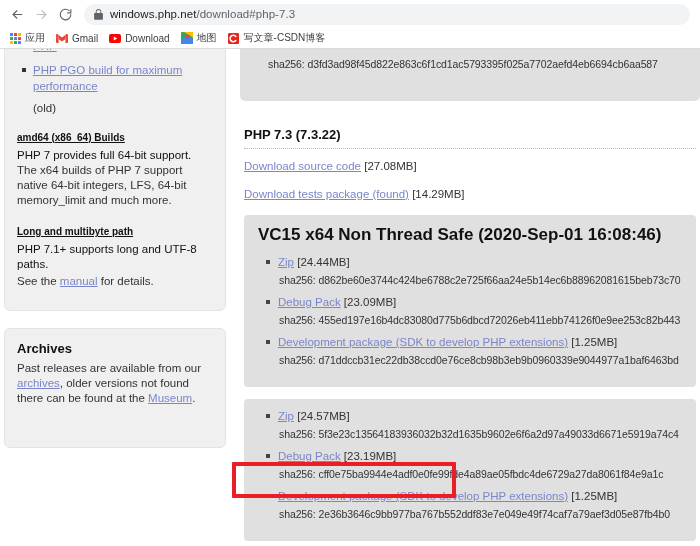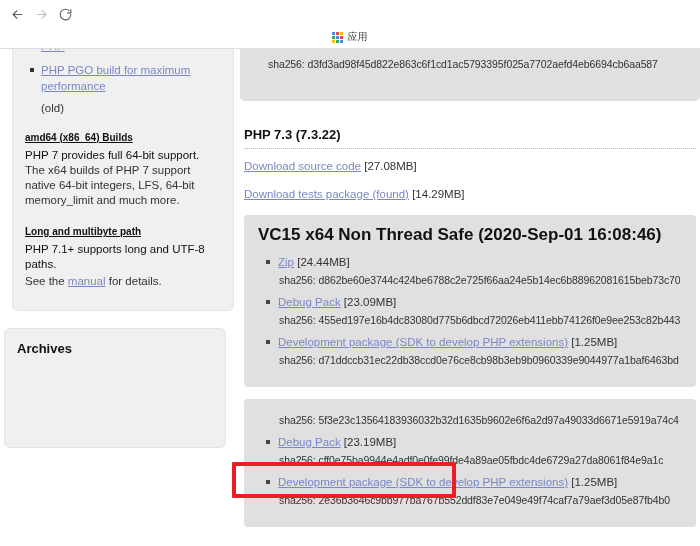--- a/index.html
+++ b/index.html
@@ -53,21 +53,20 @@
   }
   #url-text .host { color: #202124; }
 
   
   #bookmarks-bar {
     height: 20px;
     display: flex;
     align-items: center;
     padding: 0 4px;
     background: #ffffff;
-    flex-direction: column;
   }
   .bookmark {
     display: flex;
     align-items: center;
     height: 18px;
     padding: 0 5px;
     margin-right: 1px;
     border-radius: 3px;
     flex: 0 0 auto;
   }
@@ -107,21 +106,21 @@
   }
   #content {
     position: absolute;
     left: 240px; top: 0;
     width: 460px;
   }
 
   
   #sidebar-panel-1 {
     position: absolute;
-    left: 12px; top: -34px;
+    left: 4px; top: -34px;
     width: 222px;
     height: 296px;
     background: #f0f0f0;
     border: 1px solid #e4e4e4;
     border-radius: 6px;
     overflow: hidden;
     padding: 6px 12px 23px 12px;
   }
   #sidebar-panel-2 {
     position: absolute;
@@ -283,20 +282,28 @@
           <polyline points="13,6 19,12 13,18"></polyline>
       </svg>
     </div>
     <div class="nav-btn" title="Reload">
       <svg width="15" height="15" viewBox="0 0 24 24" fill="none" stroke="#5f6368" stroke-width="1.8" stroke-linecap="round" stroke-linejoin="round">
         <path d="M20.5 12a8.5 8.5 0 1 1-2.6-6.1"></path>
           <polyline points="20.6,4.2 20.6,9.4 15.4,9.4"></polyline>
       </svg>
     </div>
 
+    <div id="omnibox">
+      <span id="lock-icon">
+        <svg width="9" height="11" viewBox="0 0 12 15" fill="#5f6368">
+          <path d="M6 0C3.9 0 2.2 1.7 2.2 3.8V5.5H1.3C0.6 5.5 0 6.1 0 6.8V13.3C0 14 0.6 14.6 1.3 14.6H10.7C11.4 14.6 12 14 12 13.3V6.8C12 6.1 11.4 5.5 10.7 5.5H9.8V3.8C9.8 1.7 8.1 0 6 0ZM6 1.3C7.4 1.3 8.5 2.4 8.5 3.8V5.5H3.5V3.8C3.5 2.4 4.6 1.3 6 1.3Z"></path>
+        </svg>
+      </span>
+      <span id="url-text"><span class="host">windows.php.net</span><span>/download#php-7.3</span></span>
+    </div>
   </div>
 
   <div id="bookmarks-bar">
 
     <div class="bookmark">
       <span class="bm-icon">
         <span class="apps-grid">
           <i style="background:#4285f4"></i>
             <i style="background:#ea4335"></i>
             <i style="background:#fbbc04"></i>
@@ -378,20 +385,21 @@
       <h3 class="sb-head">amd64 (x86_64) Builds</h3>
       <p class="sb-body"><b>PHP 7 provides full 64-bit support.</b><span> The x64 builds of PHP 7 support native 64-bit integers, LFS, 64-bit memory_limit and much more.</span></p>
 
       <h3 class="sb-head">Long and multibyte path</h3>
       <p class="sb-body"><b>PHP 7.1+ supports long and UTF-8 paths.</b></p>
       <p class="sb-body"><span>See the </span><a class="link">manual</a><span> for details.</span></p>
     </div>
 
     <div id="sidebar-panel-2">
       <h3 class="sb-head no-underline" style="margin-top:0;font-size:13px;">Archives</h3>
+      <p class="sb-body"><span>Past releases are available from our </span><a class="link">archives</a><span>, older versions not found there can be found at the </span><a class="link">Museum</a><span>.</span></p>
     </div>
 
   </div>
 
   <div id="content">
 
     <div class="grey-block" style="height:52px;padding-left:28px;padding-top:8px;">
       <div class="sha">sha256: d3fd3ad98f45d822e863c6f1cd1ac5793395f025a7702aefd4eb6694cb6aa587</div>
     </div>
 
@@ -433,20 +441,24 @@
               <span>[1.25MB]</span>
             </div>
             <div class="pkg-sha">sha256: d71ddccb31ec22db38ccd0e76ce8cb98b3eb9b0960339e9044977a1baf6463bd</div>
           </li>
         </ul>
       </div>
 
       <div class="build-box">
         <ul class="pkg">
           <li>
+            <div class="pkg-row">
+              <a class="link">Zip</a>
+              <span>[24.57MB]</span>
+            </div>
             <div class="pkg-sha">sha256: 5f3e23c13564183936032b32d1635b9602e6f6a2d97a49033d6671e5919a74c4</div>
           </li>
           <li>
             <div class="pkg-row">
               <a class="link">Debug Pack</a>
               <span>[23.19MB]</span>
             </div>
             <div class="pkg-sha">sha256: cff0e75ba9944e4adf0e0fe99fde4a89ae05fbdc4de6729a27da8061f84e9a1c</div>
           </li>
           <li>

